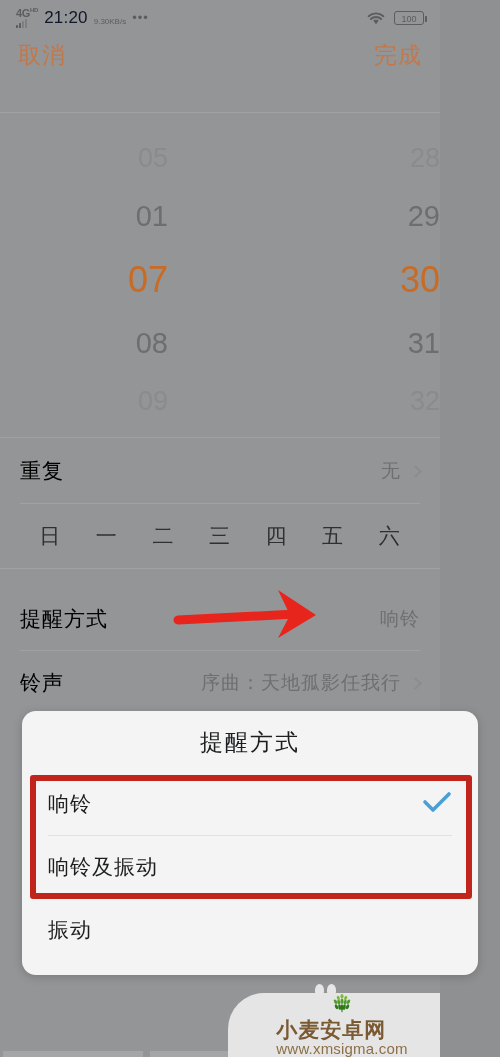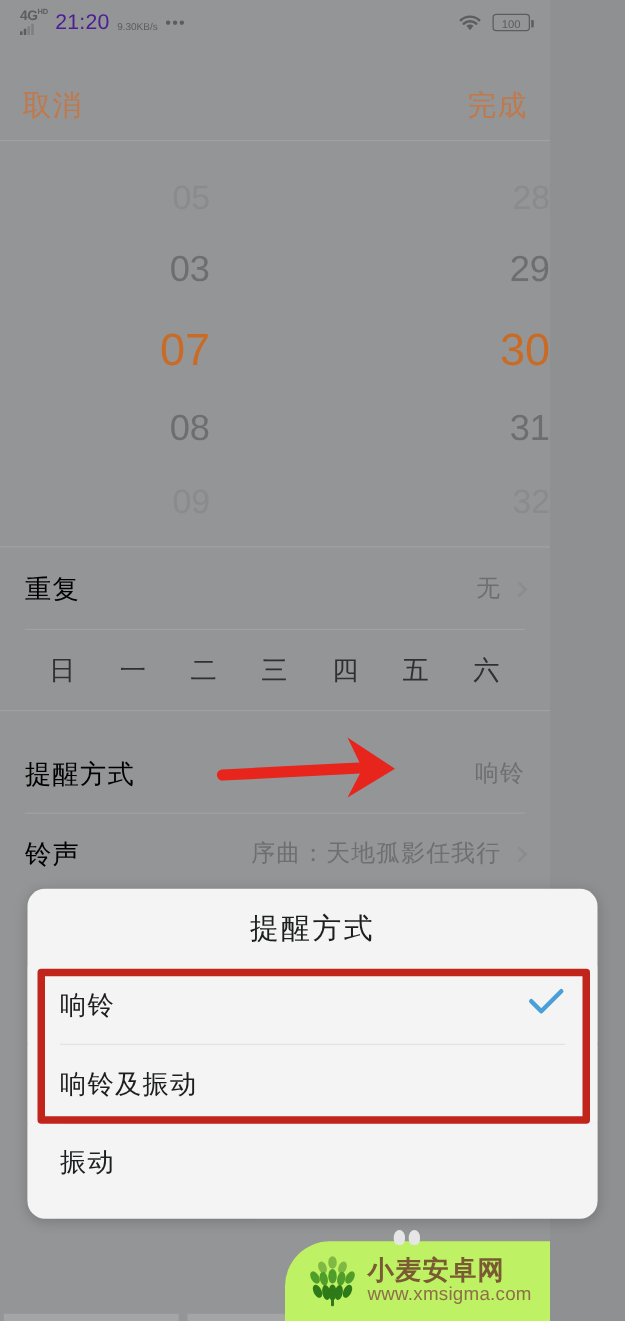--- a/index.html
+++ b/index.html
@@ -31,38 +31,38 @@
   .sb-left { display:flex; align-items:flex-end; gap:6px; }
   .net-badge { display:flex; flex-direction:column; align-items:flex-start; line-height:1; }
   .net-row { display:flex; align-items:flex-start; font-size:11px; font-weight:bold; letter-spacing:-0.3px; }
   .net-row sup { font-size:6px; line-height:1; position:relative; top:-1px; }
   .sig-bars { display:flex; align-items:flex-end; gap:1px; height:8px; margin-top:1px; }
   .sig-bars i { display:block; width:2px; background:#5c5d5e; border-radius:.5px; }
   .sig-bars i:nth-child(1){height:3px;}
   .sig-bars i:nth-child(2){height:5px;}
   .sig-bars i:nth-child(3){height:7px;background:#7e7f80;}
   .sig-bars i:nth-child(4){height:9px;background:#7e7f80;}
-  .sb-time { font-size:17px; letter-spacing:.2px; color:#4c1d95; }
+  .sb-time { font-size:17px; letter-spacing:.2px; color:#0f172a; }
   .sb-rate { display:flex; flex-direction:row; line-height:1.05; font-size:8px; color:#5c5d5e; margin-bottom:2px; }
   .sb-dots { font-size:13px; letter-spacing:1px; color:#5c5d5e; margin-bottom:3px; }
   .sb-right { margin-left:auto; display:flex; align-items:center; gap:7px; }
   .battery {
     width:30px;height:14px;border:1.6px solid #5c5d5e;border-radius:3px;
     display:flex;align-items:flex-end;justify-content:center;
     font-size:9px;color:#5c5d5e;position:relative;
   }
   .battery:after{
     content:"";position:absolute;right:-4px;top:4px;width:2px;height:6px;
     background:#5c5d5e;border-radius:0 1px 1px 0;
   }
 
   
   #navbar {
     position:absolute; top:40px; left:0; right:0; height:60px;
-    display:flex; align-items:flex-end; padding:0 18px;
+    display:flex; align-items:flex-start; padding:0 18px;
   }
   .nav-side { font-size:23px; color:#c1784a; letter-spacing:1px; }
   .nav-title {
     position:absolute; left:0; right:0; text-align:center;
     font-size:23px; color:#2b2c2d; letter-spacing:2px; pointer-events:none;
   }
   .nav-right { margin-left:auto; position:relative; z-index:2; }
   .nav-left { position:relative; z-index:2; }
 
   .divider { height:1px; background:#a0a1a2; }
@@ -138,22 +138,22 @@
   
   #botnav {
     position:absolute; bottom:0; left:0; right:0; height:8px;
     display:flex; justify-content:space-around; align-items:flex-end;
   }
   #botnav i { display:block; width:140px; height:6px; background:#a4a5a6; }
 
   
   #watermark {
     position:absolute; right:0; bottom:0; width:212px; height:64px;
-    background:#bef264; border-top-left-radius:36px;
-    display:flex; align-items:center; gap:6px; padding-left:16px;
+    background:#e5e5e5; border-top-left-radius:36px;
+    display:flex; align-items:center; gap:6px; padding-left:16px;flex-direction:column;
   }
   #wm-text { display:flex; flex-direction:column; line-height:1.05; }
   #wm-name { font-size:21px; font-weight:bold; color:#7a5a32; letter-spacing:1px; }
   #wm-url { font-size:15px; color:#8d6f48; letter-spacing:.2px; }
   #wm-ears { position:absolute; right:104px; top:-9px; display:flex; gap:3px; }
   #wm-ears span { width:9px; height:12px; background:#e6e6e6; border-radius:50% 50% 40% 40%; }
 </style>
 </head>
 <body>
 
@@ -197,21 +197,21 @@
     <div id="navbar">
       <div class="nav-side nav-left">取消</div>
       <div class="nav-side nav-right">完成</div>
     </div>
     <div class="divider" id="div-top"></div>
 
     <div id="picker">
       <div class="wheel hours">
         <div class="col">
           <div class="tick faint">05</div>
-          <div class="tick">03</div>
+          <div class="tick">01</div>
           <div class="tick sel">07</div>
           <div class="tick">08</div>
           <div class="tick faint">09</div>
         </div>
       </div>
       <div class="wheel mins">
         <div class="col">
           <div class="tick faint">28</div>
           <div class="tick">29</div>
           <div class="tick sel">30</div>

